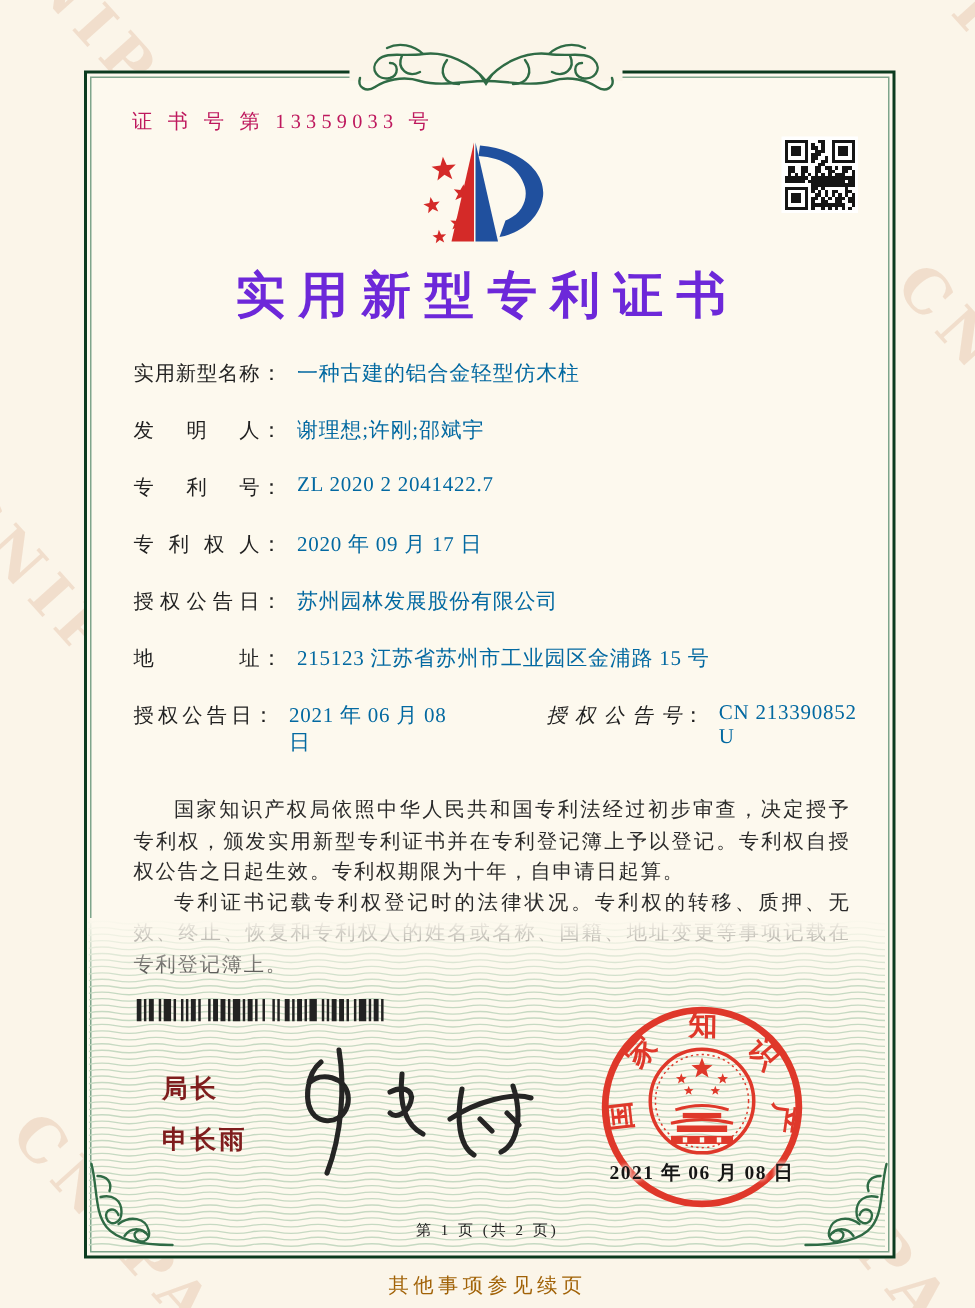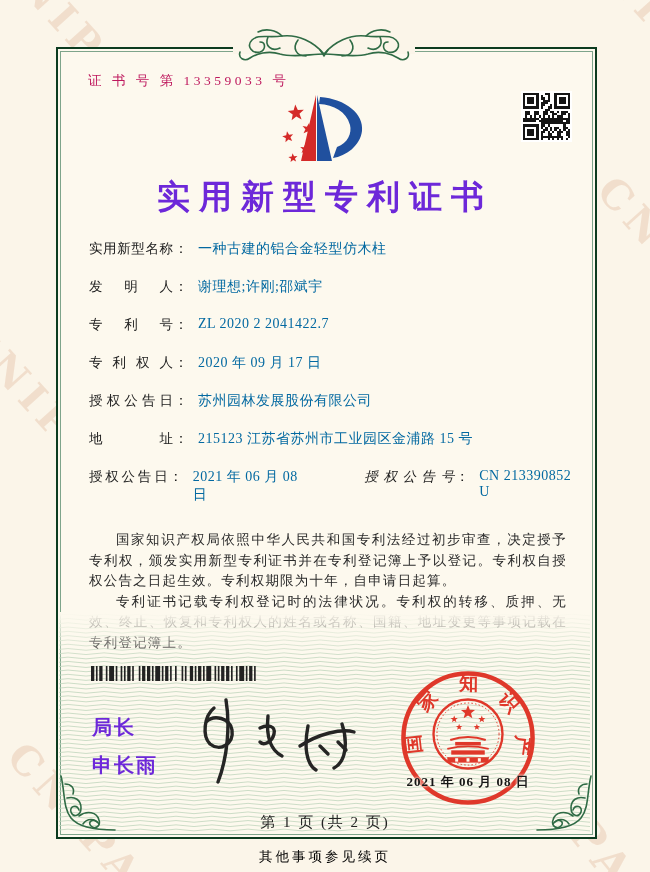--- a/index.html
+++ b/index.html
@@ -40,32 +40,32 @@
   .f-label2{display:inline-block;width:96px;margin-left:56px;text-align:justify;
             text-align-last:justify;font-size:13.5px;font-style:italic;}
 
   
   .paras{position:absolute;left:89px;top:505px;width:478px;font-size:13.5px;
          line-height:20.5px;letter-spacing:1.2px;color:#2b2b2b;text-align:justify;margin-top:25px;}
   .paras p{margin:0;text-indent:2em;}
 
   
   .barcode{position:absolute;left:91px;top:666px;width:168px;height:15px;}
-  .signer{position:absolute;left:92px;top:714px;font-family:"Liberation Sans","DejaVu Sans",sans-serif;
-          font-weight:bold;font-size:20px;color:#6d28d9;}
+  .signer{position:absolute;left:108px;top:714px;font-family:"Liberation Sans","DejaVu Sans",sans-serif;
+          font-weight:bold;font-size:17px;color:#7f1d1d;}
   .signer div{margin-bottom:11px;letter-spacing:2px;}
   .signature{position:absolute;left:192px;top:688px;}
   .seal{position:absolute;left:399px;top:669px;}
   .seal-date{position:absolute;left:398px;top:773px;width:140px;text-align:center;
              font-size:13px;font-weight:bold;color:#161616;letter-spacing:1px;
              text-shadow:0 0 3px #fdf9ee,0 0 3px #fdf9ee;}
-  .page-no{position:absolute;left:0;right:0;top:813px;text-align:center;font-size:15px;
+  .page-no{position:absolute;left:0;right:0;top:813px;text-align:center;font-size:10px;
            letter-spacing:2px;color:#222;}
   .footer-note{position:absolute;left:0;right:0;top:848px;text-align:center;font-size:13.5px;
-               letter-spacing:3px;color:#000000;}
+               letter-spacing:3px;color:#a16207;}
 </style>
 </head>
 <body>
 
 <div class="page">
 
   <div class="wm" style="left:-28px;top:-8px;">CNIPA</div>
   <div class="wm" style="left:558px;top:-18px;">CNIPA</div>
   <div class="wm" style="left:382px;top:258px;font-size:47px;transform:rotate(51deg);">CNIPA</div>
   <div class="wm" style="left:576px;top:226px;">CNIPA</div>

